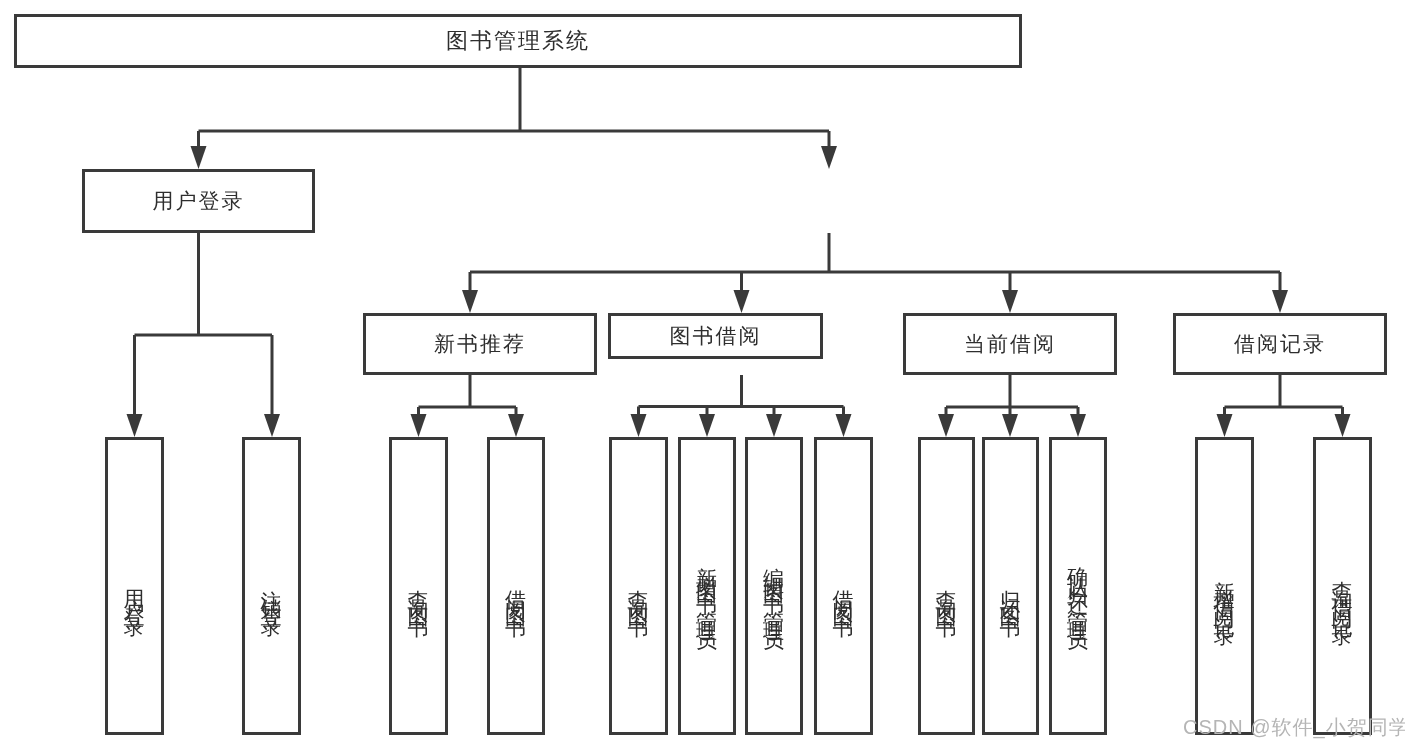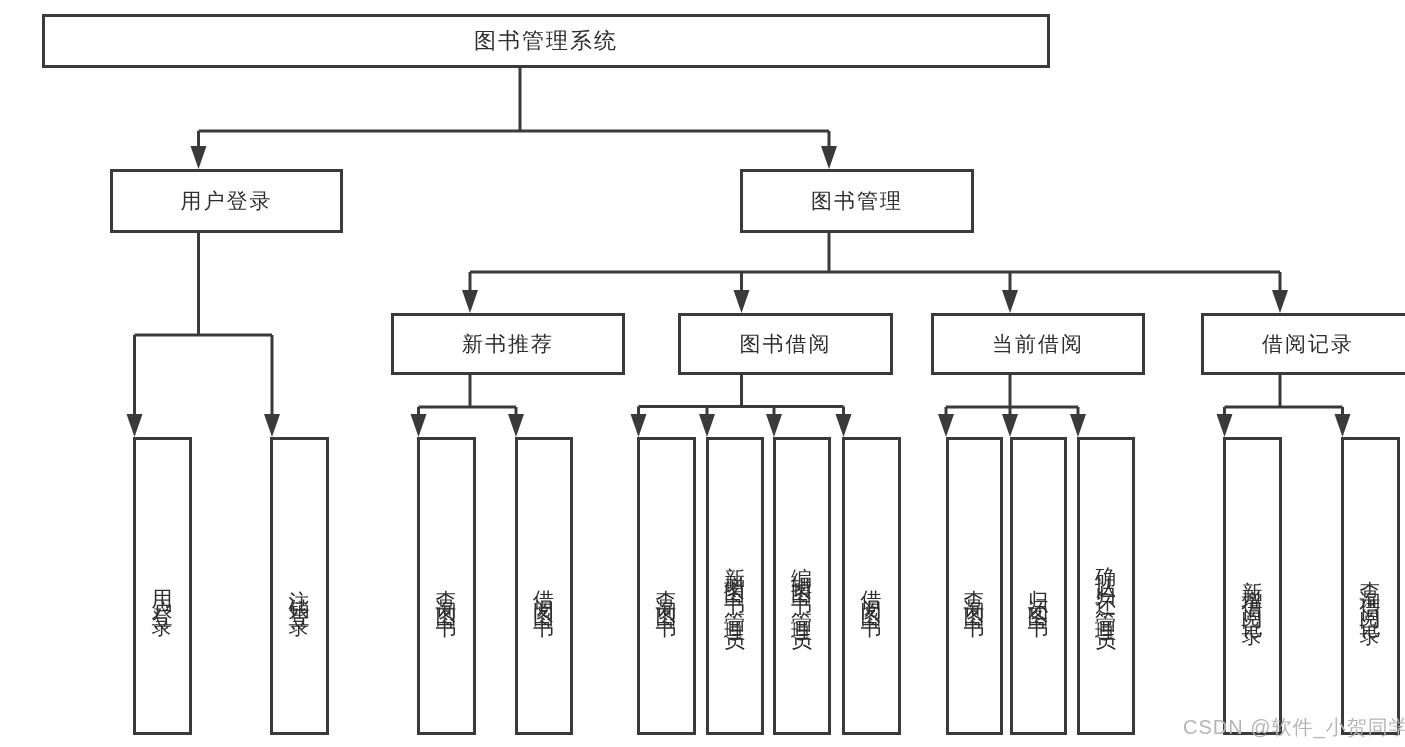--- a/index.html
+++ b/index.html
@@ -5,21 +5,21 @@
   html,body{margin:0;padding:0;background:#ffffff;}
   .canvas{
     position:relative;width:1405px;height:747px;background:#ffffff;
     font-family:"Liberation Sans",sans-serif;overflow:hidden;
   }
   .connectors{position:absolute;left:0;top:0;z-index:0;}
   .node{
     position:absolute;box-sizing:border-box;background:#ffffff;
     border:3px solid #3a3a3a;color:#2e2e2e;
     display:flex;align-items:center;justify-content:center;
-    z-index:1;letter-spacing:2px;margin-left:28px;
+    z-index:1;letter-spacing:2px;
   }
   .h-node{font-size:21px;}
   .root-node{font-size:22px;}
   .v-node{
     writing-mode:vertical-rl;text-orientation:mixed;
     font-size:21px;letter-spacing:9px;line-height:1;
     padding-top:9px; 
   }
   .watermark{
     position:absolute;left:1183px;top:714px;z-index:2;
@@ -74,24 +74,23 @@
       <polygon points="1070,414 1086,414 1078,437"></polygon>
 
       <polygon points="1216.5,414 1232.5,414 1224.5,437"></polygon>
       <polygon points="1334.5,414 1350.5,414 1342.5,437"></polygon>
     </g>
   </svg>
 
   <div class="node h-node root-node" style="left:14px;top:14px;width:1008px;height:54px;">图书管理系统</div>
 
   <div class="node h-node" style="left:82px;top:169px;width:233px;height:64px;">用户登录</div>
-  <div class="node h-node" style="left:712px;top:169px;width:234px;height:64px;">图书管理</div>
 
   <div class="node h-node" style="left:363px;top:313px;width:234px;height:62px;">新书推荐</div>
-  <div class="node h-node" style="left:650px;top:313px;width:215px;height:62px;">图书借阅</div>
+  <div class="node h-node" style="left:608px;top:313px;width:215px;height:46px;">图书借阅</div>
   <div class="node h-node" style="left:903px;top:313px;width:214px;height:62px;">当前借阅</div>
   <div class="node h-node" style="left:1173px;top:313px;width:214px;height:62px;">借阅记录</div>
 
   <div class="node v-node" style="left:105px;top:437px;width:59px;height:298px;">用户登录</div>
   <div class="node v-node" style="left:242px;top:437px;width:59px;height:298px;">注销登录</div>
 
   <div class="node v-node" style="left:389px;top:437px;width:59px;height:298px;">查询图书</div>
   <div class="node v-node" style="left:487px;top:437px;width:58px;height:298px;">借阅图书</div>
 
   <div class="node v-node" style="left:609px;top:437px;width:59px;height:298px;">查询图书</div>

